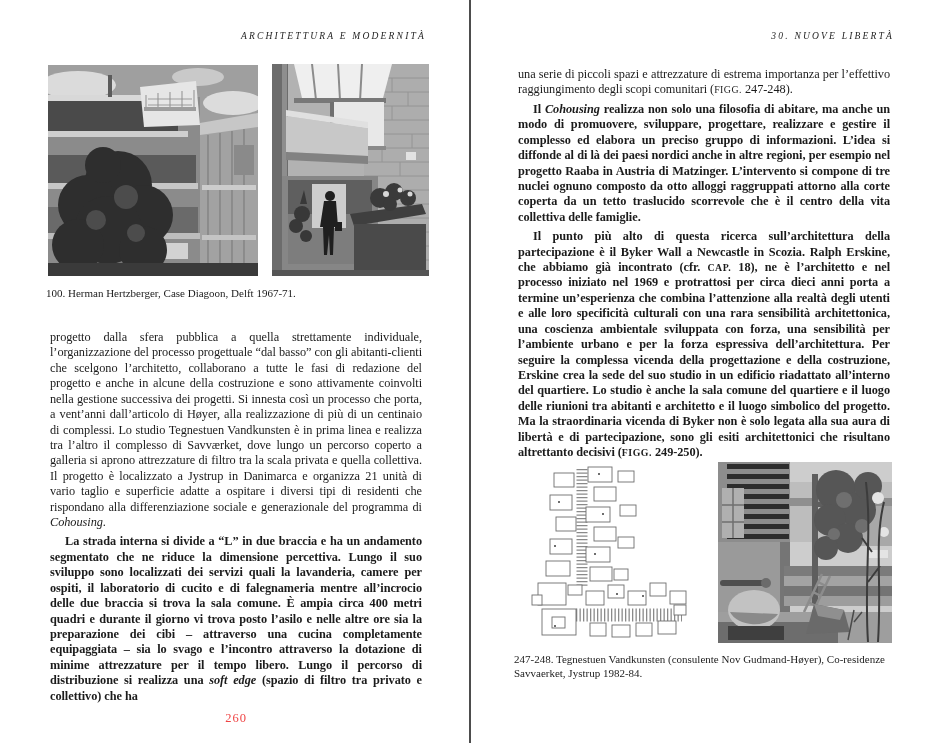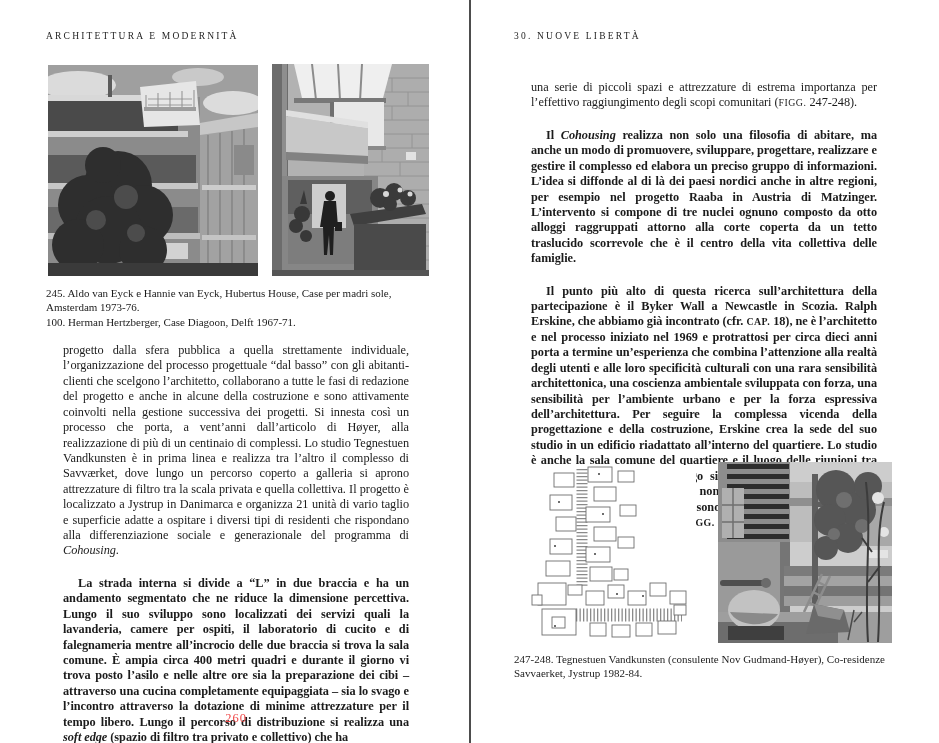--- a/index.html
+++ b/index.html
@@ -13,24 +13,25 @@
   }
   .gutter{
     position:absolute;left:469px;top:0;width:2px;height:743px;
     background:#4d4d4d;
   }
   .page{position:absolute;top:0;height:743px;}
   .page-left{left:46px;width:380px;}
   .page-right{left:514px;width:380px;}
   .running-head{
     position:absolute;top:31px;left:0;width:100%;
-    text-align:left;
+    text-align:right;
     font-size:9.5px;letter-spacing:2.2px;
     color:#242424;
     white-space:nowrap;
+    font-style:italic;
   }
   .figures-row-left{position:absolute;top:64px;left:0;width:380px;height:212px;}
   .fig245{position:absolute;left:2px;top:1px;width:210px;height:211px;}
   .fig246{position:absolute;left:226px;top:0;width:157px;height:212px;}
   .figures-row-right{position:absolute;top:462px;left:0;width:380px;height:182px;}
   .fig247{position:absolute;left:10px;top:3px;width:172px;height:176px;}
   .fig248{position:absolute;left:204px;top:0;width:174px;height:181px;}
   .caption{
     position:absolute;left:0;width:380px;
     font-size:11px;line-height:14.3px;
@@ -40,21 +41,21 @@
   .caption-right{top:652px;}
   .caption .para{margin:0;text-indent:0;}
   .bodytext{
     position:absolute;left:0;width:380px;
     font-size:12.3px;line-height:15.42px;
     text-align:justify;
     letter-spacing:-0.05px;
   }
   .bodytext-left{top:326px;}
   .bodytext-right{top:63px;}
-  .para{margin:17px;}
+  .para{margin:4px;}
   .para.indent{text-indent:15px;font-weight:bold;}
   .i{font-style:italic;}
   .sc{font-size:0.8em;letter-spacing:0.05em;}
   .page-number{
     position:absolute;top:711px;left:0;width:100%;
     text-align:center;font-size:12.5px;letter-spacing:1px;
     color:#ef4444;
   }
   svg{display:block;}
 </style>
@@ -174,21 +175,20 @@
             <circle cx="24" cy="162" r="7"></circle>
             <circle cx="34" cy="172" r="6"></circle>
             <path d="M28,140 l4,-14 l3,14 z"></path>
           </g>
           <rect x="0" y="206" width="157" height="6" fill="#555555"></rect>
         </svg>
       </div>
     </div>
 
     <div class="caption caption-left">
-        <p class="para"><span>245. Aldo van Eyck e Hannie van Eyck, Hubertus House, Case per madri sole, Amsterdam 1973-76.</span></p>
         <p class="para"><span>100. Herman Hertzberger, Case Diagoon, Delft 1967-71.</span></p>
       </div>
 
     <div class="bodytext bodytext-left" lang="it">
         <p class="para"><span>progetto dalla sfera pubblica a quella strettamente individuale, l’organizzazione del processo progettuale “dal basso” con gli abitanti-clienti che scelgono l’architetto, collaborano a tutte le fasi di redazione del progetto e anche in alcune della costruzione e sono attivamente coinvolti nella gestione successiva dei progetti. Si innesta così un processo che porta, a vent’anni dall’articolo di Høyer, alla realizzazione di più di un centinaio di complessi. Lo studio Tegnestuen Vandkunsten è in prima linea e realizza tra l’altro il complesso di Savværket, dove lungo un percorso coperto a galleria si aprono attrezzature di filtro tra la scala privata e quella collettiva. Il progetto è localizzato a Jystrup in Danimarca e organizza 21 unità di vario taglio e superficie adatte a ospitare i diversi tipi di residenti che rispondano alla differenziazione sociale e generazionale del programma di </span><span class="i">Cohousing</span><span>.</span></p>
         <p class="para indent"><span>La strada interna si divide a “L” in due braccia e ha un andamento segmentato che ne riduce la dimensione percettiva. Lungo il suo sviluppo sono localizzati dei servizi quali la lavanderia, camere per ospiti, il laboratorio di cucito e di falegnameria mentre all’incrocio delle due braccia si trova la sala comune. È ampia circa 400 metri quadri e durante il giorno vi trova posto l’asilo e nelle altre ore sia la preparazione dei cibi – attraverso una cucina completamente equipaggiata – sia lo svago e l’incontro attraverso la dotazione di minime attrezzature per il tempo libero. Lungo il percorso di distribuzione si realizza una </span><span class="i">soft edge</span><span> (spazio di filtro tra privato e collettivo) che ha</span></p>
       </div>
 
     <div class="page-number">260</div>
   </section>

